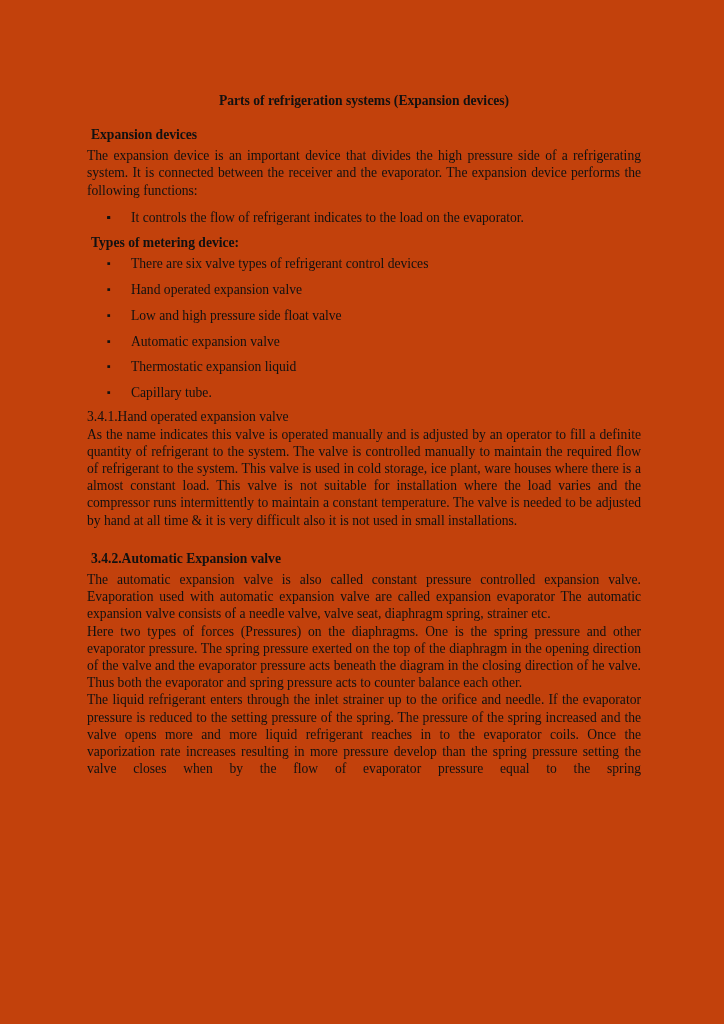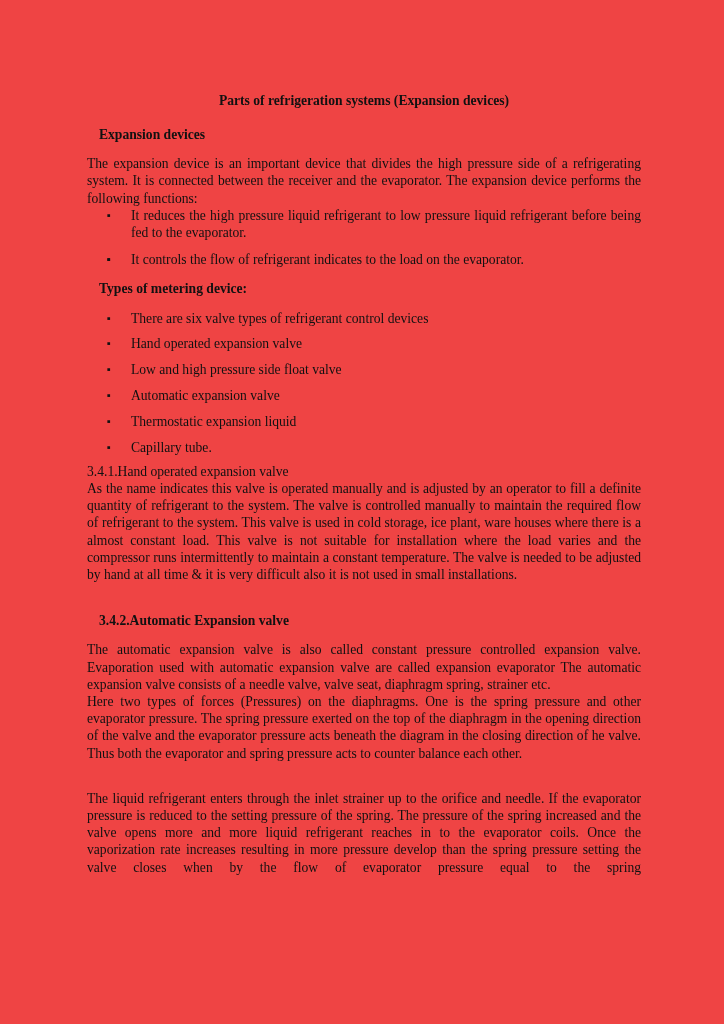--- a/index.html
+++ b/index.html
@@ -1,56 +1,55 @@
 <!DOCTYPE html>
 <html><head>
   <meta charset="utf-8">
   <style>
     html, body { margin: 0; padding: 0; background: #ffffff; }
     body { width: 724px; height: 1024px; position: relative; overflow: hidden; }
     .page {
       position: absolute; left: 0; top: 0; width: 724px; height: 1024px;
-      background: #ef4444; color: #111111;
+      background: #c2410c; color: #111111;
       font-family: "Liberation Serif", "DejaVu Serif", serif;
       font-size: 13.6px; line-height: 17.2px;
     }
     .content { position: absolute; left: 87px; width: 554px; top: 92px; }
     .title {
       text-align: center; font-weight: bold; font-size: 13.6px;
       margin: 0 0 17px 0; line-height: 17px;
     }
-    h2 { font-size: 13.6px; font-weight: bold; margin: 12px; line-height: 17.2px; }
+    h2 { font-size: 13.6px; font-weight: bold; margin: 4px; line-height: 17.2px; }
     p { margin: 0; text-align: justify; }
     ul { margin: 0; padding: 0; list-style: none; }
     li { position: relative; padding-left: 44px; text-align: justify; }
     li .bullet {
       position: absolute; left: 20px; top: 0; font-size: 11px;
     }
     .fn-list li { margin-bottom: 10px; }
     .fn-list li:last-child { margin-bottom: 8px; }
     .types-list li { margin-bottom: 8.6px; }
     .types-list li:last-child { margin-bottom: 7px; }
     .sec-gap { height: 17px; }
-    .last-line { text-align-last: justify; margin-top: 28px; }
+    .last-line { text-align-last: justify; }
   </style>
 </head>
 <body>
 
 <div class="page">
   <div class="content">
 
     <div class="title">Parts of refrigeration systems (Expansion devices)</div>
 
     <section>
       <h2>Expansion devices</h2>
       <p>The expansion device is an important device that divides the high pressure side of a refrigerating system. It is connected between the receiver and the evaporator. The expansion device performs the following functions:</p>
       <ul class="fn-list">
         <li>
           <span class="bullet">▪</span>
-          <span>It reduces the high pressure liquid refrigerant to low pressure liquid refrigerant before being fed to the evaporator.</span>
         </li>
         <li>
           <span class="bullet">▪</span>
         </li>
         <li>
           <span class="bullet">▪</span>
           <span>It controls the flow of refrigerant indicates to the load on the evaporator.</span>
         </li>
       </ul>
     </section>

